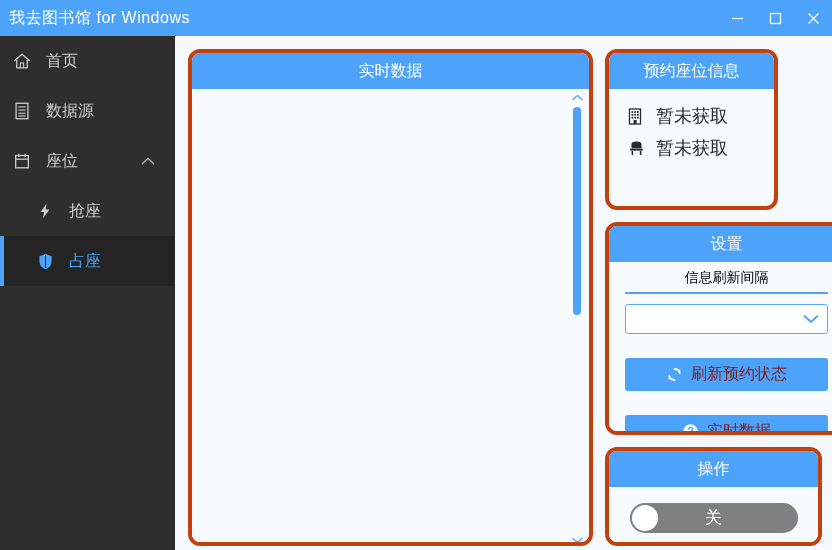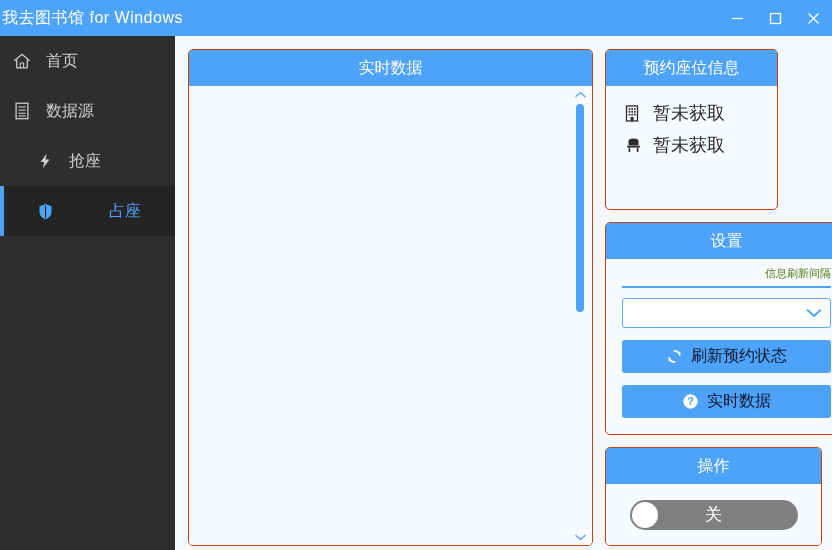--- a/index.html
+++ b/index.html
@@ -20,21 +20,21 @@
   .titlebar {
     position: absolute; left: 0; top: 0;
     width: 832px; height: 36px;
     background: #4da2fa;
     display: flex; align-items: center;
   }
   .title-text {
     color: #ffffff;
     font-size: 16px;
     letter-spacing: 0.5px;
-    padding-left: 2px;
+    padding-left: 9px;
     white-space: nowrap;
   }
   .win-controls {
     position: absolute; right: 0; top: 0;
     height: 36px;
     display: flex; align-items: center;
   }
   .win-btn {
     width: 38px; height: 36px;
     display: flex; align-items: center; justify-content: center;
@@ -61,42 +61,41 @@
     display: flex; align-items: center; justify-content: center;
     margin-right: 12px;
     color: #cfcfcf;
     flex: 0 0 auto;
   }
   .nav-item .nav-label { white-space: nowrap; }
   .nav-item.sub { padding-left: 33px; }
   .nav-item.active {
     background: #242424;
     color: #4da2fa;
-    gap: 40px;
   }
   .nav-item.active .nav-icon { color: #4da2fa; }
   .nav-item.active::before {
     content: "";
     position: absolute; left: 0; top: 0;
     width: 4px; height: 50px;
     background: #4da2fa;
   }
   .nav-chevron {
     position: absolute; right: 20px; top: 50%;
     transform: translateY(-50%);
     color: #b5b5b5;
     display: flex;
   }
 
   
   .panel {
     position: absolute;
     background: #f7faff;
-    border: 1px solid #c2410c;
-    border-radius: 5px;
+    border: 4px solid #c2410c;
+    border-radius: 12px;
     overflow: hidden;
   }
   .panel-header {
     height: 36px;
     background: #4da2fa;
     color: #ffffff;
     font-size: 16px;
     display: flex; align-items: center; justify-content: center;
   }
   .panel-body {
@@ -154,23 +153,23 @@
     flex: 0 0 auto;
   }
 
   
   #panel-settings {
     left: 605px; top: 222px;
     width: 243px; height: 213px;
   }
   #panel-settings .panel-body { padding: 0 16px; }
   .setting-label {
-    text-align: right;
-    font-size: 11px;
-    color: #4d7c0f;
+    text-align: center;
+    font-size: 14px;
+    color: #000000;
     padding: 7px 0 5px;
     border-bottom: 2px solid #4da2fa;
   }
   .select-box {
     position: relative;
     margin-top: 10px;
     height: 30px;
     background: #ffffff;
     border: 1px solid #5aa8fb;
     border-radius: 3px;
@@ -179,26 +178,26 @@
     font-size: 14px;
     color: #2b2b2b;
   }
   .select-value { flex: 1 1 auto; white-space: nowrap; overflow: hidden; }
   .select-arrow {
     display: flex; align-items: center;
     color: #4da2fa;
     flex: 0 0 auto;
   }
   .blue-btn {
-    margin-top: 12px;
+    margin-top: 24px;
     height: 33px;
     background: #4da2fa;
     border: none;
     border-radius: 3px;
-    color: #0f172a;
+    color: #7f1d1d;
     font-size: 16px;
     font-family: inherit;
     display: flex; align-items: center; justify-content: center;
     width: 100%;
     cursor: pointer;
   }
   .blue-btn .btn-icon {
     display: flex; align-items: center;
     margin-right: 8px;
     flex: 0 0 auto;
@@ -280,20 +279,36 @@
           <rect x="4.5" y="2.5" width="13" height="17" fill="none" stroke="currentColor" stroke-width="1.4"></rect>
           <line x1="7" y1="6.5" x2="15" y2="6.5" stroke="currentColor" stroke-width="1.2"></line>
           <line x1="7" y1="10" x2="15" y2="10" stroke="currentColor" stroke-width="1.2"></line>
           <line x1="7" y1="13.5" x2="15" y2="13.5" stroke="currentColor" stroke-width="1.2"></line>
           <line x1="7" y1="16.5" x2="15" y2="16.5" stroke="currentColor" stroke-width="1.2"></line>
         </svg>
       </span>
       <span class="nav-label">数据源</span>
     </div>
 
+    <div class="nav-item">
+      <span class="nav-icon">
+        <svg width="20" height="20" viewBox="0 0 22 22">
+          <rect x="4" y="5" width="14" height="13.5" fill="none" stroke="currentColor" stroke-width="1.4"></rect>
+          <line x1="4" y1="9" x2="18" y2="9" stroke="currentColor" stroke-width="1.4"></line>
+          <line x1="7.5" y1="3" x2="7.5" y2="6.5" stroke="currentColor" stroke-width="1.4"></line>
+          <line x1="14.5" y1="3" x2="14.5" y2="6.5" stroke="currentColor" stroke-width="1.4"></line>
+        </svg>
+      </span>
+      <span class="nav-label">座位</span>
+      <span class="nav-chevron">
+        <svg width="14" height="9" viewBox="0 0 14 9">
+          <path d="M1.5 7 L7 2 L12.5 7" fill="none" stroke="currentColor" stroke-width="1.4" stroke-linecap="round" stroke-linejoin="round"></path>
+        </svg>
+      </span>
+    </div>
 
     <div class="nav-item sub">
       <span class="nav-icon">
         <svg width="18" height="18" viewBox="0 0 22 22">
           <path d="M13 2 L5.5 12.2 H10 L8.5 20 L16.5 9.3 H11.8 Z" fill="currentColor"></path>
         </svg>
       </span>
       <span class="nav-label">抢座</span>
     </div>
 

